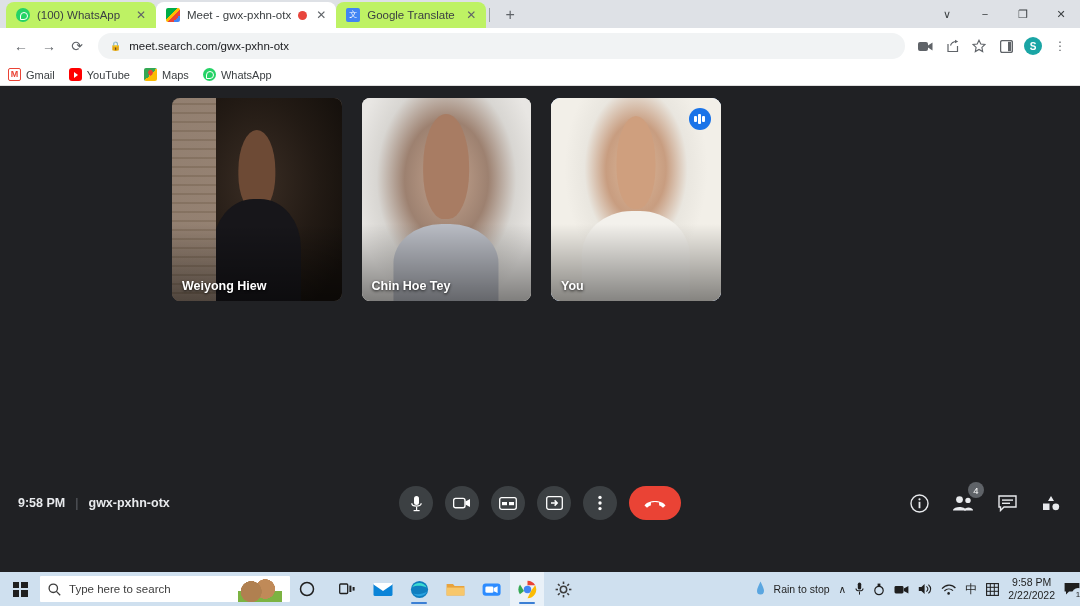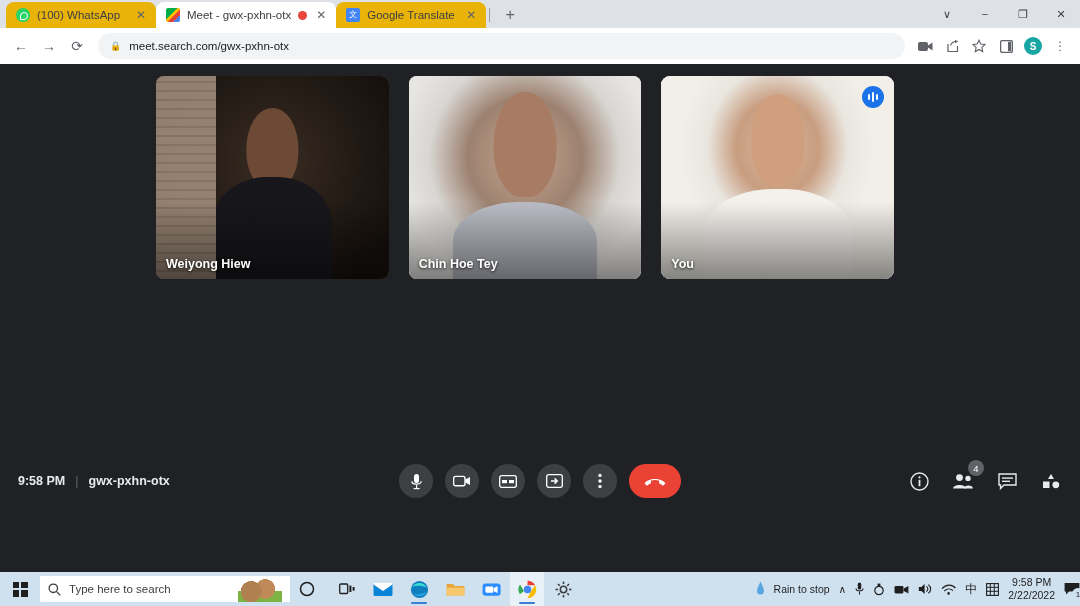--- a/index.html
+++ b/index.html
@@ -11,21 +11,21 @@
   #app { position: relative; width: 1080px; height: 606px; }
 
   
   .chrome-top { background: #dee1e6; height: 28px; display: flex; align-items: flex-end; position: relative; }
   .tabstrip { display: flex; align-items: flex-end; height: 28px; padding-left: 6px; }
   .tab {
     height: 26px; display: flex; align-items: center; gap: 7px;
     padding: 0 8px 0 10px; border-radius: 8px 8px 0 0; min-width: 150px;
     max-width: 190px; font-size: 11.5px; color: #3c4043; position: relative;
   }
-  .tab.inactive { background: #eab308; }
+  .tab.inactive { background: #bef264; }
   .tab.active { background: #ffffff; }
   .tab .tab-title { flex: 1; white-space: nowrap; overflow: hidden; text-overflow: ellipsis; }
   .tab .tab-close { font-size: 12px; color: #5f6368; line-height: 1; width: 14px; text-align: center; }
   .favicon { width: 14px; height: 14px; flex-shrink: 0; border-radius: 2px; position: relative; }
   .fav-wa { background: #25d366; border-radius: 50%; }
   .fav-wa::after { content: ""; position: absolute; left: 4px; top: 3.5px; width: 6px; height: 6px; border: 1.4px solid #fff; border-radius: 50% 50% 50% 0; }
   .fav-meet { background: linear-gradient(135deg,#00ac47 0%,#00ac47 40%,#ffba00 40%,#ffba00 55%,#ea4335 55%,#ea4335 75%,#4285f4 75%); border-radius: 2px; }
   .fav-gt { background: #4285f4; border-radius: 2px; position: relative; }
   .fav-gt::after { content: "文"; position: absolute; inset: 0; color: #fff; font-size: 8px; text-align: center; line-height: 14px; }
   .rec-dot { width: 9px; height: 9px; border-radius: 50%; background: #e8453c; flex-shrink: 0; }
@@ -58,22 +58,22 @@
   .ico-gmail::after { content: "M"; position: absolute; inset: 0; color: #ea4335; font-size: 9px; line-height: 11px; text-align: center; font-weight: bold; }
   .ico-yt { background: #ff0000; border-radius: 3px; }
   .ico-yt::after { content: ""; position: absolute; left: 5px; top: 3.5px; border-left: 4px solid #fff; border-top: 3px solid transparent; border-bottom: 3px solid transparent; }
   .ico-maps { background: linear-gradient(135deg,#34a853 50%,#fbbc04 50%); border-radius: 2px; }
   .ico-maps::after { content: ""; position: absolute; left: 4px; top: 2px; width: 5px; height: 5px; background: #ea4335; border-radius: 50% 50% 50% 0; transform: rotate(-45deg); }
   .ico-wa { background: #25d366; border-radius: 50%; }
   .ico-wa::after { content: ""; position: absolute; left: 3.5px; top: 3px; width: 6px; height: 6px; border: 1.3px solid #fff; border-radius: 50% 50% 50% 0; }
 
   
   .stage { background: #202124; height: 440px; position: relative; }
-  .grid { position: absolute; left: 156px; top: 12px; width: 738px; height: 425px;
-          display: grid; grid-template-columns: 1fr 1fr 1fr; grid-template-rows: 1fr 1fr; gap: 20px; }
+  .grid { position: absolute; left: 172px; top: 12px; width: 738px; height: 425px;
+          display: grid; grid-template-columns: 1fr 1fr 1fr 1fr; grid-template-rows: 1fr 1fr; gap: 20px; }
   .tile { position: relative; border-radius: 8px; overflow: hidden; background: #3c4043; }
   .tile.active-speaker { outline: 3px solid #4c8bf5; outline-offset: -3px; border-radius: 9px; }
   .tile-name {
     position: absolute; left: 10px; bottom: 8px; color: #fff; font-size: 12.5px;
     font-weight: bold; text-shadow: 0 1px 3px rgba(0,0,0,.85); z-index: 4;
   }
   .audio-badge {
     position: absolute; right: 10px; top: 10px; width: 22px; height: 22px; border-radius: 50%;
     background: #1a73e8; display: flex; align-items: center; justify-content: center; gap: 1.5px; z-index: 5;
   }
@@ -217,20 +217,38 @@
             <rect x="8" y="1.8" width="3.2" height="9.4" fill="#5f6368"></rect>
           </svg>
       </div>
       <div class="tb-ic">
         <span class="avatar-s">S</span>
       </div>
       <div class="tb-ic">⋮</div>
     </div>
   </div>
 
+  <div class="bookmarks">
+    <div class="bm">
+      <span class="bm-ico ico-gmail"></span>
+      <span>Gmail</span>
+    </div>
+    <div class="bm">
+      <span class="bm-ico ico-yt"></span>
+      <span>YouTube</span>
+    </div>
+    <div class="bm">
+      <span class="bm-ico ico-maps"></span>
+      <span>Maps</span>
+    </div>
+    <div class="bm">
+      <span class="bm-ico ico-wa"></span>
+      <span>WhatsApp</span>
+    </div>
+  </div>
 
   <div class="stage">
     <div class="grid">
 
       <div class="tile">
         <div class="scene s1">
           <div class="figure" style="top:16%;width:22%;height:40%;background:#6d4a35;"></div>
           <div class="body" style="top:50%;width:52%;height:52%;background:#17161a;"></div>
         </div>
         <div class="vignette"></div>

